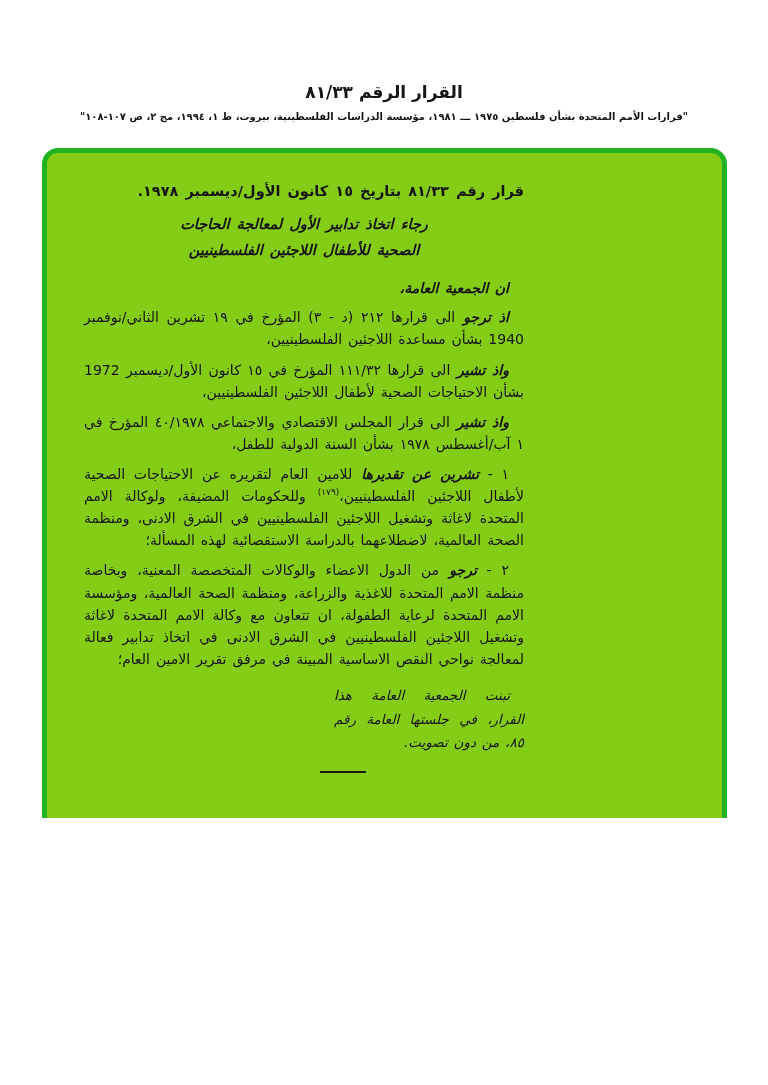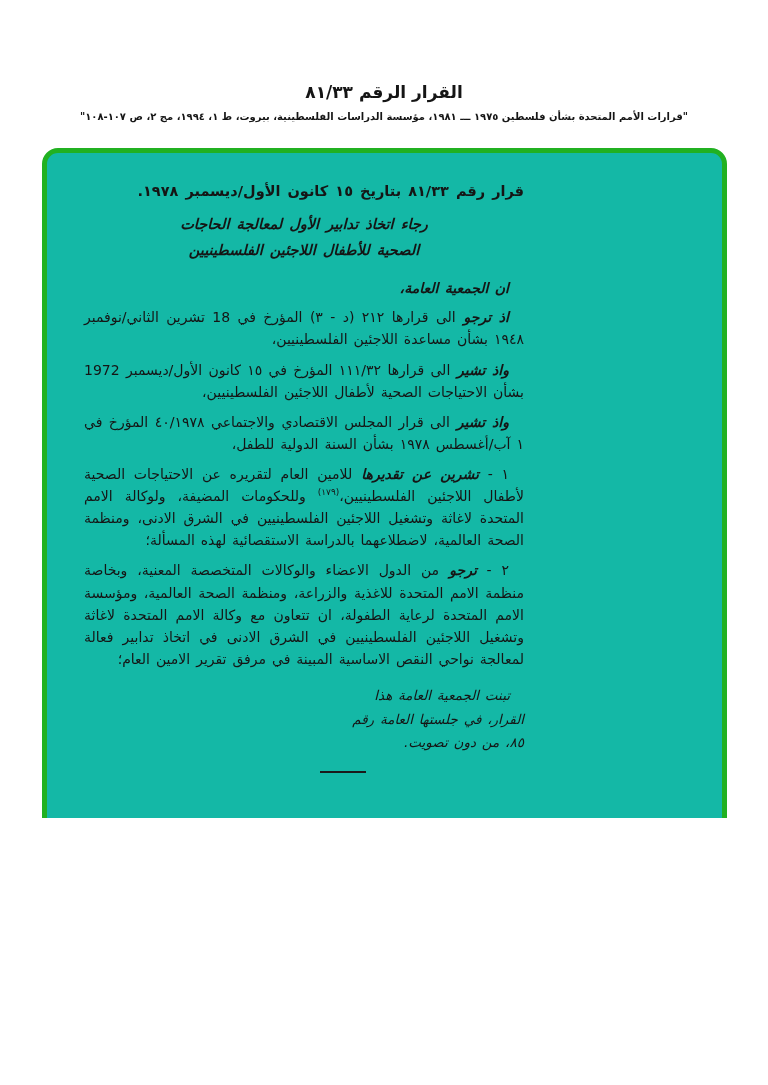--- a/index.html
+++ b/index.html
@@ -30,21 +30,21 @@
     font-weight: 700;
     letter-spacing: 0;
   }
   .green-box {
     position: absolute;
     left: 42px; top: 148px;
     width: 675px;  
     height: 844px; 
     border: 5px solid var(--box-border, #21b121);
     border-radius: 16px;
-    background: #14b8a6;
+    background: #84cc16;
   }
   .doc-content {
     position: absolute;
     top: 30px;
     right: 198px;
     width: 440px;
     direction: rtl;
     text-align: right;
   }
   .res-line {
@@ -74,21 +74,20 @@
   .para .i { font-style: italic; }
   .para sup { font-size: 9px; line-height: 0; }
   .para.opening {
     margin: 2px 0 7px 0;
   }
   .para.closing {
     width: 190px;
     margin: 14px 0 0 0;
     font-size: 13.5px;
     line-height: 1.75;
-    text-align: right;
     text-indent: 14px;
   }
   .end-rule {
     width: 46px;
     height: 2px;
     background: #1a1a1a;
     margin: 16px 158px 0 auto;
   }
   .footnote {
     position: absolute;
@@ -128,21 +127,21 @@
 
       <p class="res-line">قرار رقم ٨١/٣٣ بتاريخ ١٥ كانون الأول/ديسمبر ١٩٧٨.</p>
 
       <div class="subject">
         <span>رجاء اتخاذ تدابير الأول لمعالجة الحاجات</span><br>
         <span>الصحية للأطفال اللاجئين الفلسطينيين</span>
       </div>
 
       <div>
           <p class="para opening"><span class="b i">ان الجمعية العامة،</span></p>
-          <p class="para preamble"><span class="b i">اذ ترجو </span><span>الى قرارها ٢١٢ (د - ٣) المؤرخ في 18 تشرين الثاني/نوفمبر ١٩٤٨ بشأن مساعدة اللاجئين الفلسطينيين،</span></p>
+          <p class="para preamble"><span class="b i">اذ ترجو </span><span>الى قرارها ٢١٢ (د - ٣) المؤرخ في ١٩ تشرين الثاني/نوفمبر 1940 بشأن مساعدة اللاجئين الفلسطينيين،</span></p>
           <p class="para preamble"><span class="b i">واذ تشير </span><span>الى قرارها ١١١/٣٢ المؤرخ في ١٥ كانون الأول/ديسمبر 1972 بشأن الاحتياجات الصحية لأطفال اللاجئين الفلسطينيين،</span></p>
           <p class="para preamble"><span class="b i">واذ تشير </span><span>الى قرار المجلس الاقتصادي والاجتماعي ٤٠/١٩٧٨ المؤرخ في ١ آب/أغسطس ١٩٧٨ بشأن السنة الدولية للطفل،</span></p>
           <p class="para operative"><span>١ - </span><span class="b i">تشرين عن تقديرها </span><span>للامين العام لتقريره عن الاحتياجات الصحية لأطفال اللاجئين الفلسطينيين،</span><sup>(١٧٩)</sup><span> وللحكومات المضيفة، ولوكالة الامم المتحدة لاغاثة وتشغيل اللاجئين الفلسطينيين في الشرق الادنى، ومنظمة الصحة العالمية، لاضطلاعهما بالدراسة الاستقصائية لهذه المسألة؛</span></p>
           <p class="para operative"><span>٢ - </span><span class="b i">ترجو </span><span>من الدول الاعضاء والوكالات المتخصصة المعنية، وبخاصة منظمة الامم المتحدة للاغذية والزراعة، ومنظمة الصحة العالمية، ومؤسسة الامم المتحدة لرعاية الطفولة، ان تتعاون مع وكالة الامم المتحدة لاغاثة وتشغيل اللاجئين الفلسطينيين في الشرق الادنى في اتخاذ تدابير فعالة لمعالجة نواحي النقص الاساسية المبينة في مرفق تقرير الامين العام؛</span></p>
           <p class="para closing"><span class="i">تبنت الجمعية العامة هذا القرار، في جلستها العامة رقم ٨٥، من دون تصويت.</span></p>
         </div>
 
       <div class="end-rule"></div>
 
     </div>

